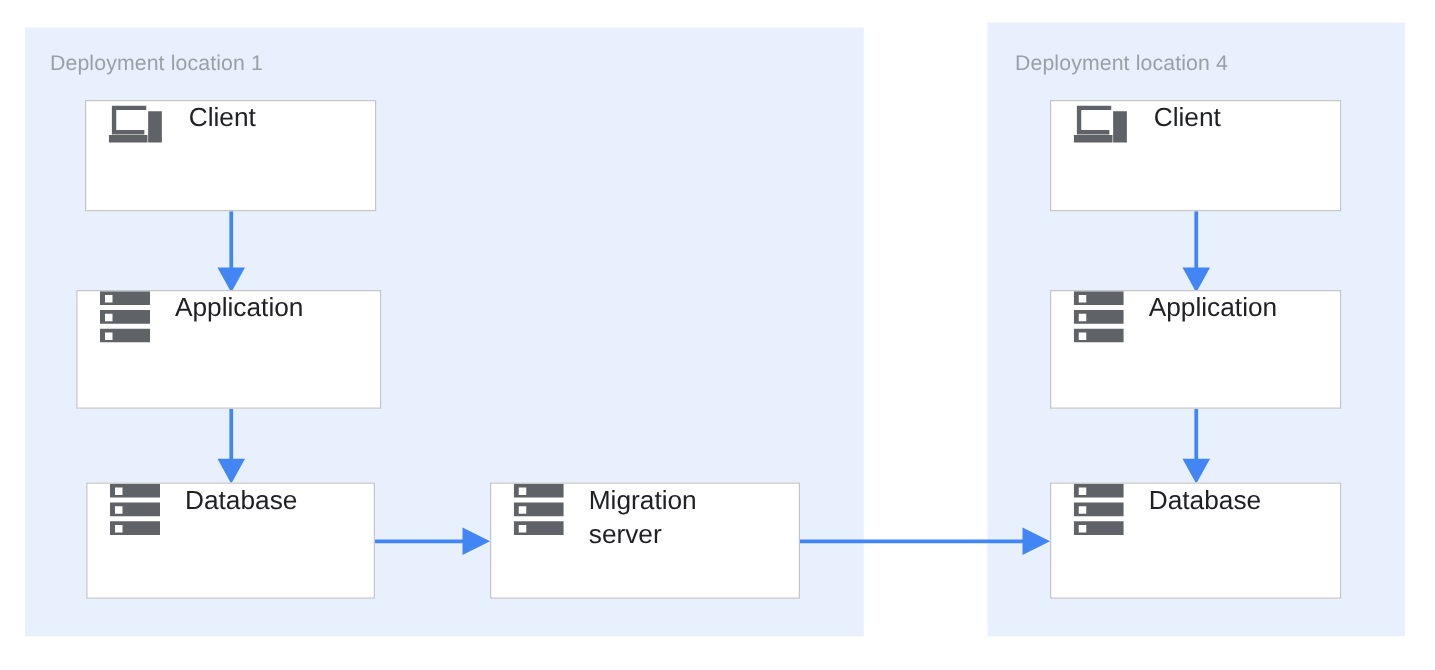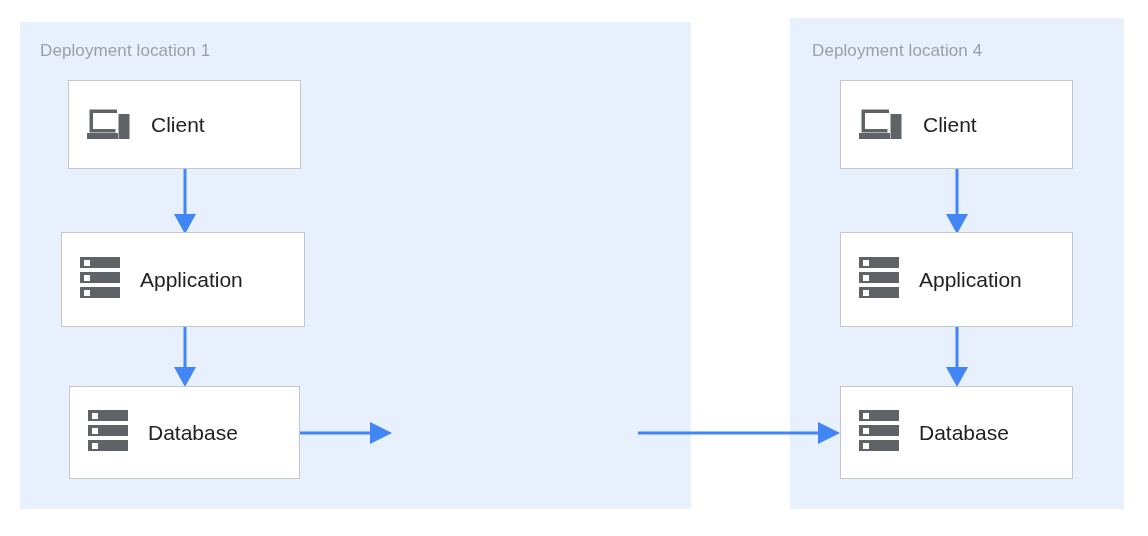--- a/index.html
+++ b/index.html
@@ -36,21 +36,21 @@
   }
 
   
   .node {
     position: absolute;
     background: #ffffff;
     border: 1px solid #C4C7C5;
     box-sizing: border-box;
     display: flex;
     flex-direction: row;
-    align-items: center;
+    align-items: flex-start;
     justify-content: flex-start;
   }
   .node-icon {
     flex: 0 0 auto;
     display: block;
   }
   .node-label {
     color: #202124;
     font-size: 21px;
     line-height: 27px;
@@ -150,20 +150,34 @@
         <rect x="4" y="3" width="6" height="6" fill="#ffffff"></rect>
         <rect x="0" y="15" width="40" height="11" fill="#5F6368"></rect>
         <rect x="4" y="18" width="6" height="6" fill="#ffffff"></rect>
         <rect x="0" y="30" width="40" height="11" fill="#5F6368"></rect>
         <rect x="4" y="33" width="6" height="6" fill="#ffffff"></rect>
       </svg>
     </span>
     <span class="node-label">Database</span>
   </div>
 
+  <div class="node icon-left" style="left:392px; top:386px; width:248px; height:93px;">
+    <span class="node-icon">
+      <svg width="40" height="41" viewBox="0 0 40 41" aria-hidden="true">
+        <rect x="0" y="0" width="40" height="11" fill="#5F6368"></rect>
+        <rect x="4" y="3" width="6" height="6" fill="#ffffff"></rect>
+        <rect x="0" y="15" width="40" height="11" fill="#5F6368"></rect>
+        <rect x="4" y="18" width="6" height="6" fill="#ffffff"></rect>
+        <rect x="0" y="30" width="40" height="11" fill="#5F6368"></rect>
+        <rect x="4" y="33" width="6" height="6" fill="#ffffff"></rect>
+      </svg>
+    </span>
+    <span class="node-label">Migration
+server</span>
+  </div>
 
   <div class="node icon-left" style="left:840px; top:80px; width:233px; height:89px;">
     <span class="node-icon">
       <svg width="44" height="34" viewBox="0 0 44 34" aria-hidden="true">
         <path d="M2.5 3.5 H30 V7 H6 V23 H28.5 V26.5 H2.5 Z" fill="#5F6368"></path>
         <rect x="0" y="27" width="31" height="6" fill="#5F6368"></rect>
         <path d="M31.5 8 H42.5 V33 H31.5 Z M34 11.5 H40 V29 H34 Z" fill="#5F6368"></path>
       </svg>
     </span>
     <span class="node-label">Client</span>

